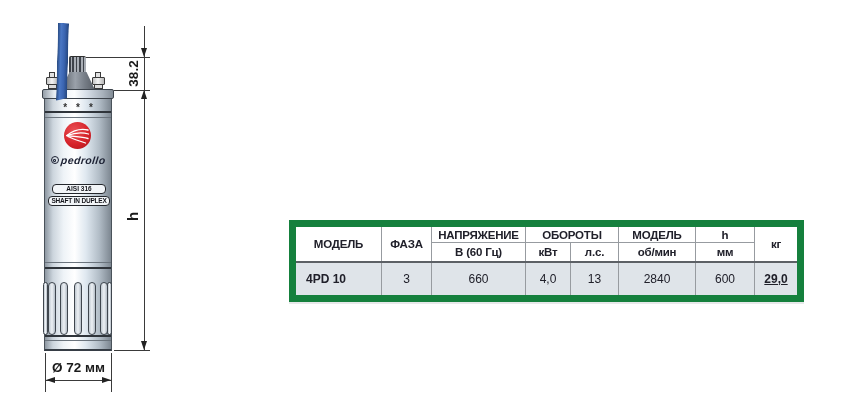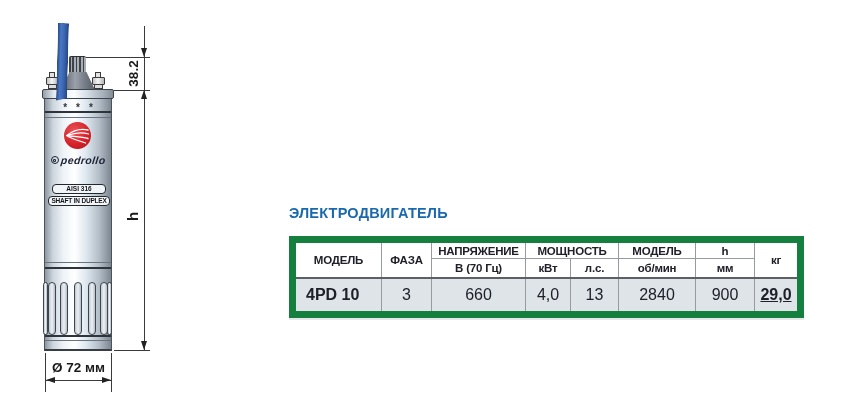--- a/index.html
+++ b/index.html
@@ -72,21 +72,21 @@
 
   
   .spec { position:absolute; left:289px; top:205px; width:520px; }
   .spec-title { font-size:14.5px; font-weight:bold; color:#1a69ac; letter-spacing:0.2px; }
   table.spec-table { border-collapse:collapse; margin-top:15px; table-layout:fixed;
     color:#20202a; box-shadow:0 2px 0 rgba(120,130,140,0.18); }
   .spec-table th, .spec-table td { border:1px solid #979ba0; font-size:11.5px; text-align:center; padding:0; }
   .spec-table th { font-weight:bold; letter-spacing:-0.2px; height:19px; background:#fff; }
   .spec-table { border:7px solid #15803d; }
   .spec-table tr.hdr-top th { border-bottom:1px solid #979ba0; }
-  .spec-table tbody td { border-top:2px solid #5c6065; background:#dfe4e9; height:37px; font-size:16px; }
+  .spec-table tbody td { border-top:2px solid #5c6065; background:#dfe4e9; height:37px; font-size:12px; }
   .spec-table td.model { text-align:left; padding-left:10px; font-weight:bold; }
   .spec-table td.bold { font-weight:bold;text-decoration:underline; }
 </style>
 </head>
 <body>
 
 <div class="canvas">
 
   <div class="pump">
 
@@ -167,59 +167,58 @@
 
     <div class="dim" style="left:45px;top:353px;width:1px;height:39px;"></div>
     <div class="dim" style="left:111px;top:353px;width:1px;height:39px;"></div>
     <div class="dim" style="left:46px;top:380px;width:65px;height:1px;"></div>
     <div class="arrow left" style="left:46px;top:377px;"></div>
     <div class="arrow rightA" style="left:102px;top:377px;"></div>
     <span class="dimtext" style="left:40px;top:360px;width:77px;font-size:13.5px;">Ø 72 мм</span>
   </div>
 
   <div class="spec">
-    <div class="spec-title">ЭЛЕКТРОДВИГАТЕЛЬ</div>
 
     <table class="spec-table">
       <colgroup>
         <col style="width:89px">
           <col style="width:50px">
           <col style="width:94px">
           <col style="width:45px">
         <col style="width:48px">
           <col style="width:77px">
           <col style="width:59px">
           <col style="width:46px">
       </colgroup>
       <thead>
         <tr class="hdr-top">
           <th rowspan="2">МОДЕЛЬ</th>
           <th rowspan="2">ФАЗА</th>
           <th>НАПРЯЖЕНИЕ</th>
-          <th colspan="2">МОЩНОСТЬ</th>
+          <th colspan="2">ОБОРОТЫ</th>
           <th>МОДЕЛЬ</th>
           <th>h</th>
           <th rowspan="2">кг</th>
         </tr>
         <tr class="hdr-sub">
-          <th>В (70 Гц)</th>
+          <th>В (60 Гц)</th>
           <th>кВт</th>
           <th>л.с.</th>
           <th>об/мин</th>
           <th>мм</th>
         </tr>
       </thead>
       <tbody>
         <tr>
           <td class="model">4PD 10</td>
           <td>3</td>
           <td>660</td>
           <td>4,0</td>
           <td>13</td>
           <td>2840</td>
-          <td>900</td>
+          <td>600</td>
           <td class="bold">29,0</td>
         </tr>
       </tbody>
     </table>
   </div>
 
 </div>
 
 </body></html>

